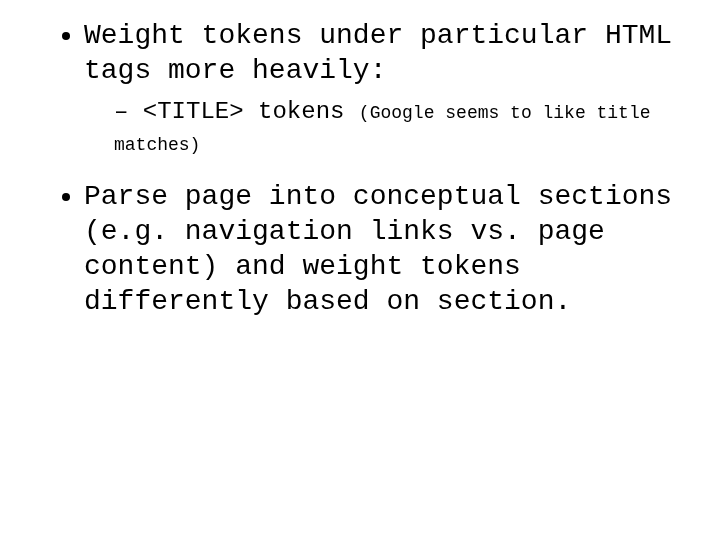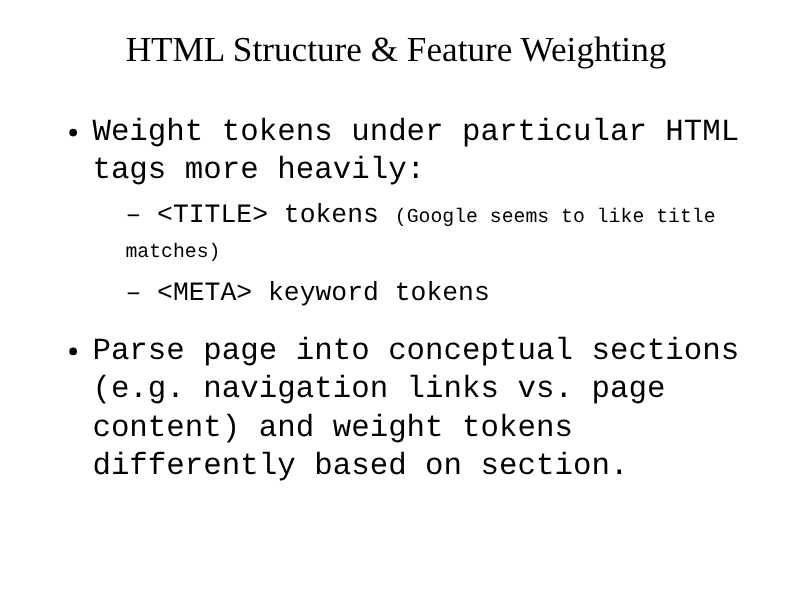--- a/index.html
+++ b/index.html
@@ -48,31 +48,27 @@
     content: "– ";
   }
   .paren {
     font-size: 18px;
   }
 </style>
 </head>
 <body>
 
 <div class="slide">
-  <h1 class="title">HTML Structure &amp; Feature Weighting</h1>
 
   <ul class="level1">
     <li>
       <span>Weight tokens under particular HTML tags more heavily:</span>
       <ul class="level2">
         <li>
           <span>&lt;TITLE&gt; tokens </span><span class="paren">(Google seems to like title matches)</span>
-        </li>
-        <li>
-          <span>&lt;META&gt; keyword tokens</span>
         </li>
       </ul>
     </li>
     <li>
       <span>Parse page into conceptual sections (e.g. navigation links vs. page content) and weight tokens differently based on section.</span>
     </li>
   </ul>
 </div>
 
 </body></html>

